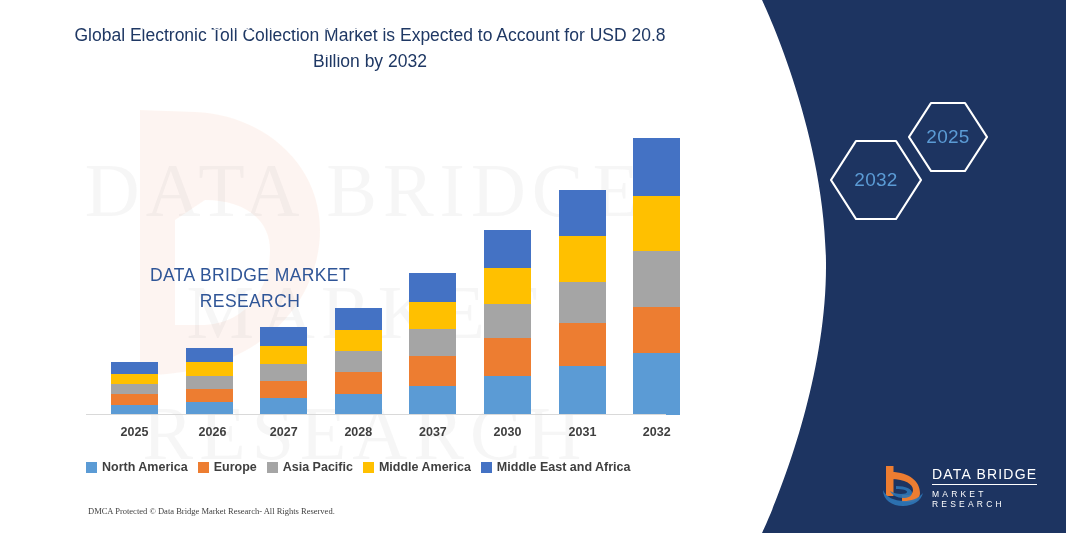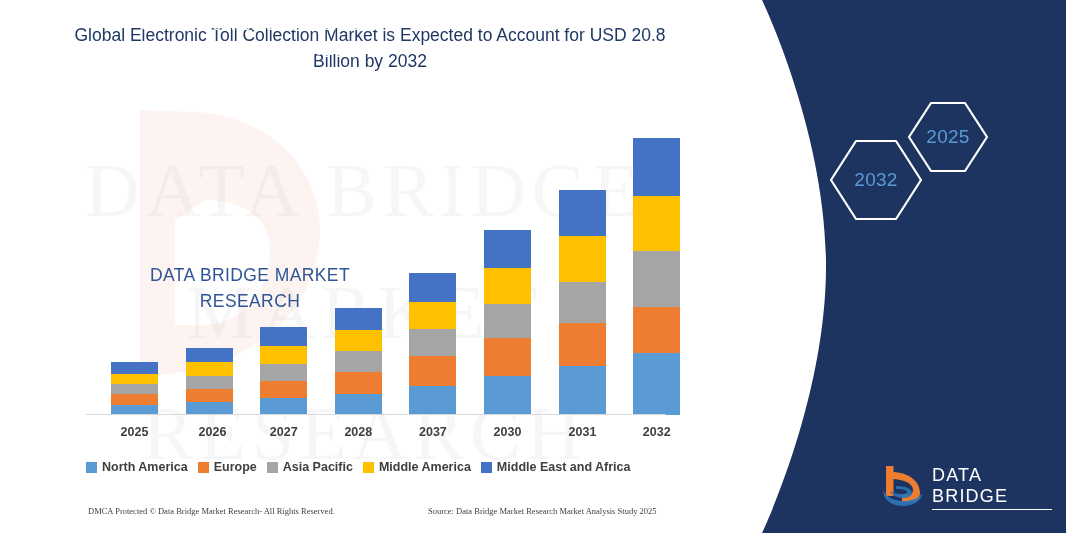--- a/index.html
+++ b/index.html
@@ -50,21 +50,21 @@
     position:absolute; left:100px; top:262px; width:300px;
     text-align:center; color:#2f5597; font-size:17.5px; line-height:1.5;
     letter-spacing:.4px;
   }
 
   
   #rp-logo { position:absolute; left:880px; top:462px; width:172px; height:46px; }
   #rp-logo .logo-mark { position:absolute; left:0; top:0; width:46px; height:46px; }
   #rp-logo .logo-text { position:absolute; left:52px; top:3px; }
   #rp-logo .logo-text .lt1 {
-    color:#ffffff; font-size:18px; letter-spacing:1.2px; font-weight:400;
+    color:#ffffff; font-size:14px; letter-spacing:1.2px; font-weight:400;
     border-bottom:1.5px solid #ffffff; padding-bottom:2px; display:inline-block;
   }
   #rp-logo .logo-text .lt2 {
     color:#ffffff; font-size:8.5px; letter-spacing:3.2px; margin-top:4px; display:block;
   }
 
   
   #left-area { position:absolute; left:0; top:0; width:720px; height:533px; }
 
   .chart-title {
@@ -231,21 +231,20 @@
           <span class="legend-label">Middle America</span>
         </div>
         <div class="legend-item">
           <span class="legend-swatch" style="background: rgb(68, 114, 196);"></span>
           <span class="legend-label">Middle East and Africa</span>
         </div>
       </div>
 
     <div id="footer">
       <div class="foot-left">DMCA Protected © Data Bridge Market Research- All Rights Reserved.</div>
-      <div class="foot-right">Source: Data Bridge Market Research Market Analysis Study 2025</div>
     </div>
   </div>
 
   <div id="right-panel"></div>
   <div id="right-panel-inner">
 
     <div class="rp-watermark">DATA BRIDGE
 MARKET
 RESEARCH</div>
 
@@ -275,17 +274,18 @@
           <path d="M11 10 C30 10 40 20 40 31 C40 36 36 40 30 40 L22 40 L22 33 L28 33
                    C31 33 33 31 33 28 C33 22 25 17 11 17 Z" fill="#ed7d31"></path>
           <path d="M3 28 C3 38 12 44 23 44 C33 44 41 39 43 31 C38 37 31 39 24 39
                    C14 39 6 35 3 28 Z" fill="#2e75b6" opacity="0.92"></path>
           <path d="M16 24 C26 24 32 27 32 31 C32 34 28 36 23 36 C17 36 12 33 10 29
                    C13 31 17 32 21 32 C25 32 27 31 27 30 C27 28 23 27 16 27 Z" fill="#2e75b6" opacity="0.9"></path>
         </svg>
       </div>
       <div class="logo-text">
         <span class="lt1">DATA BRIDGE</span>
+        <span class="lt2">MARKET RESEARCH</span>
       </div>
     </div>
 
   </div>
 </div>
 
 </body></html>

